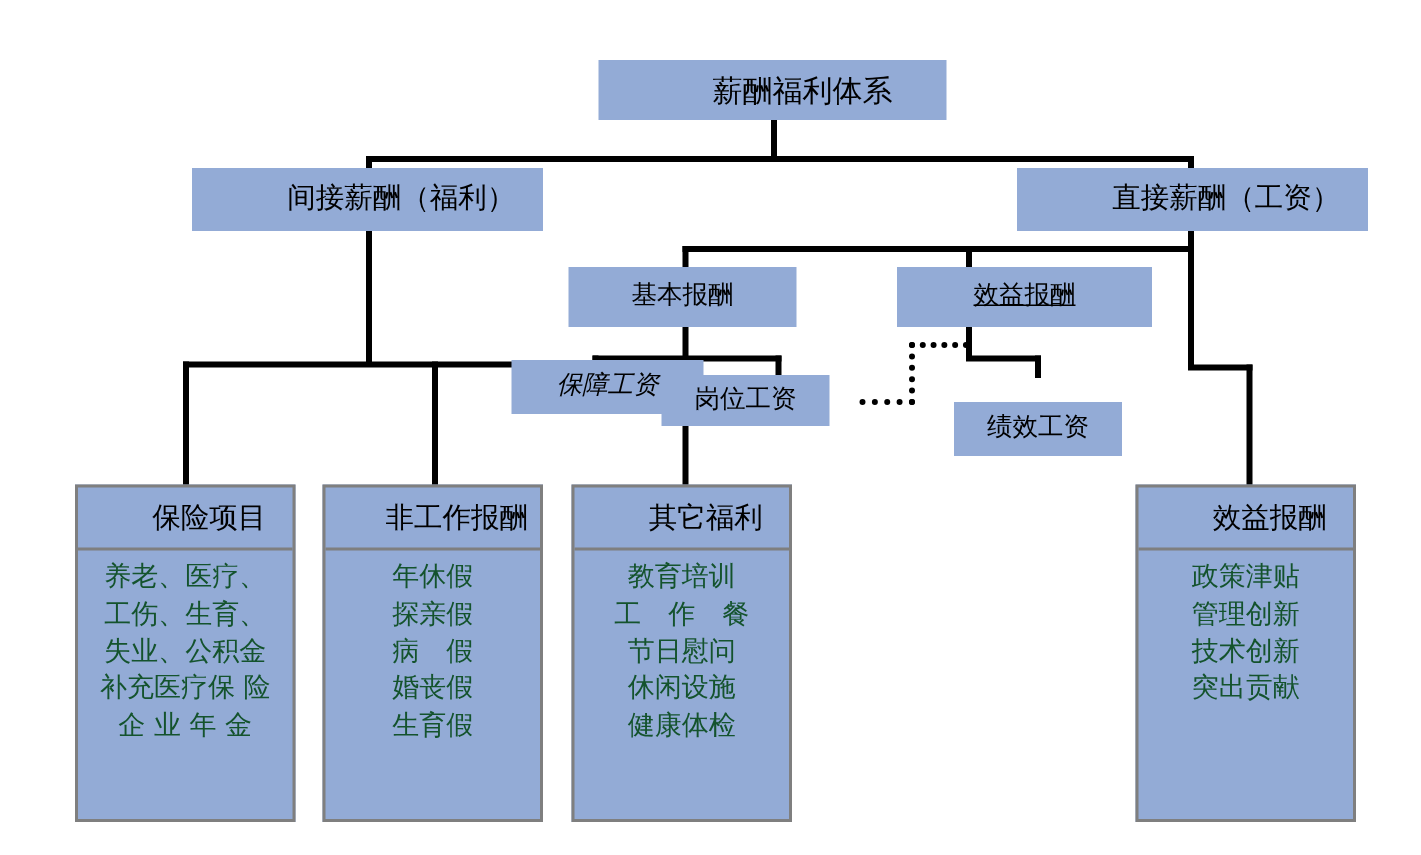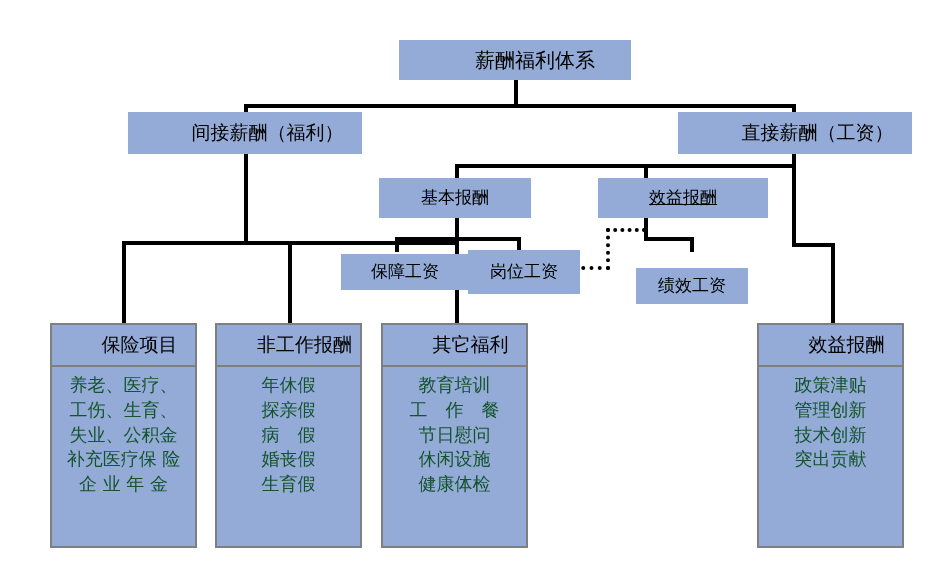--- a/index.html
+++ b/index.html
@@ -123,23 +123,23 @@
   <div class="box lvl1" style="left:399px;top:40px;width:232px;height:40px;padding-left:40px;">薪酬福利体系</div>
 
   <div class="box lvl2" style="left:128px;top:112px;width:234px;height:42px;">间接薪酬（福利）</div>
 
   <div class="box lvl2" style="left:678px;top:112px;width:234px;height:42px;">直接薪酬（工资）</div>
 
   <div class="box lvl3" style="left:379px;top:178px;width:152px;height:40px;">基本报酬</div>
 
   <div class="box lvl3" style="left:598px;top:178px;width:170px;height:40px;text-decoration:underline;">效益报酬</div>
 
-  <div class="box lvl4" style="left:341px;top:254px;width:128px;height:36px;">保障工资</div>
+  <div class="box lvl4" style="left:341px;top:240px;width:128px;height:36px;font-style:italic;">保障工资</div>
 
-  <div class="box lvl4" style="left:468px;top:250px;width:112px;height:44px;">岗位工资</div>
+  <div class="box lvl4" style="left:441px;top:250px;width:112px;height:34px;">岗位工资</div>
 
   <div class="box lvl4" style="left:636px;top:268px;width:112px;height:36px;">绩效工资</div>
 
   <div class="card" style="left:50px;top:323px;width:147px;height:225px;">
     <div class="card-head">保险项目</div>
     <div class="card-body">
       <span class="li">养老、医疗、</span>
       <span class="li">工伤、生育、</span>
       <span class="li">失业、公积金</span>
       <span class="li">补充医疗保 险</span>

